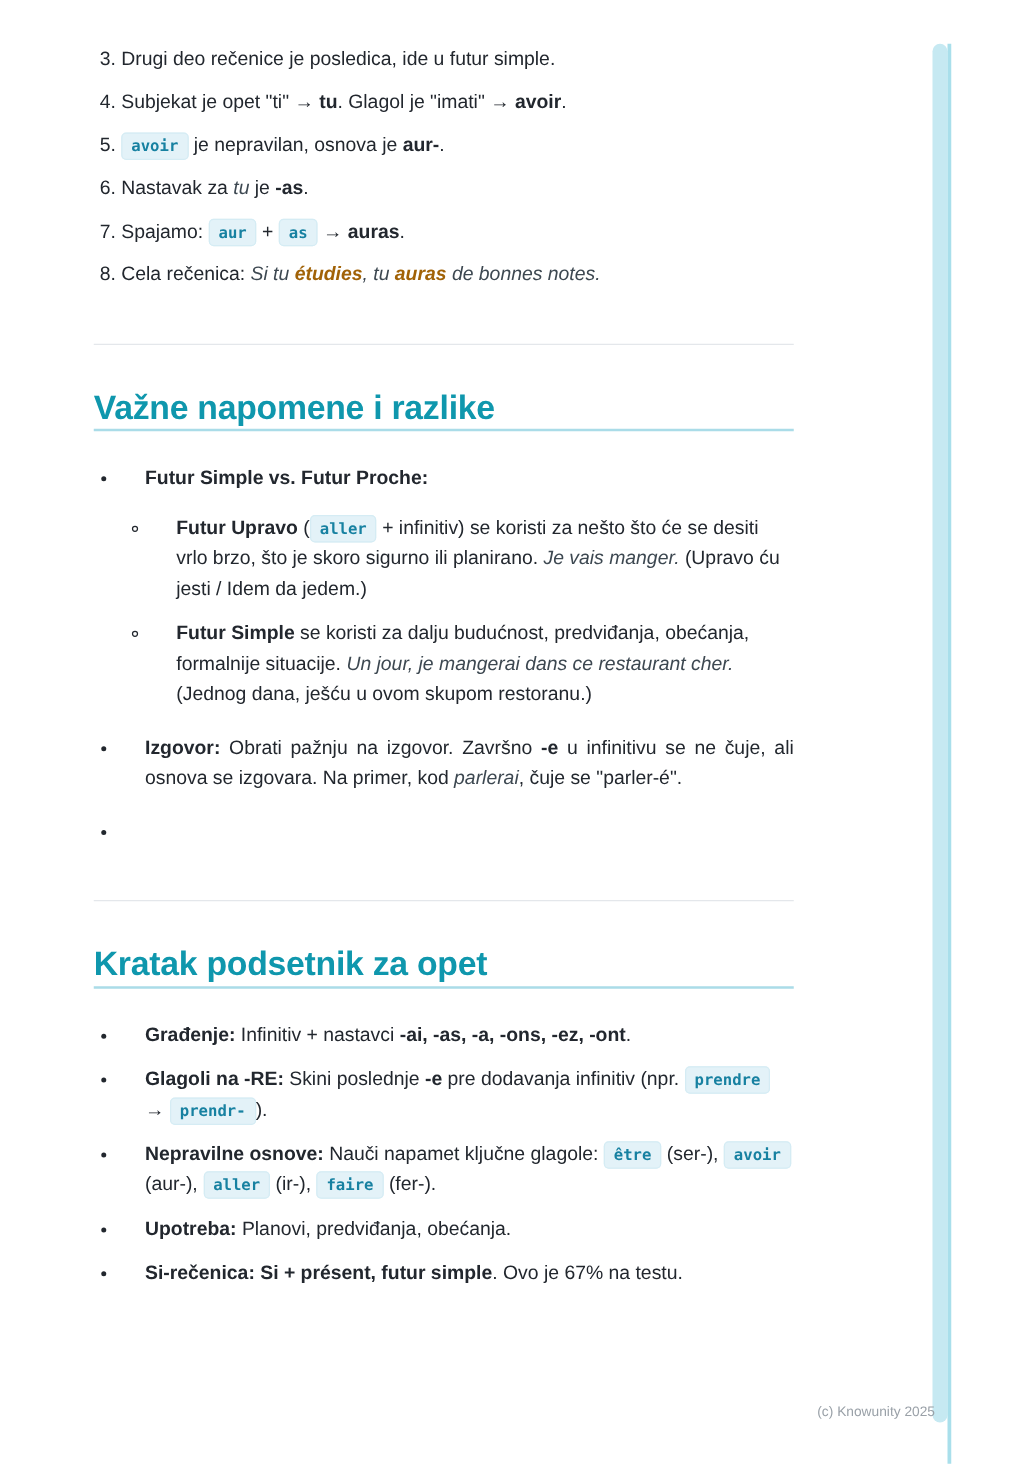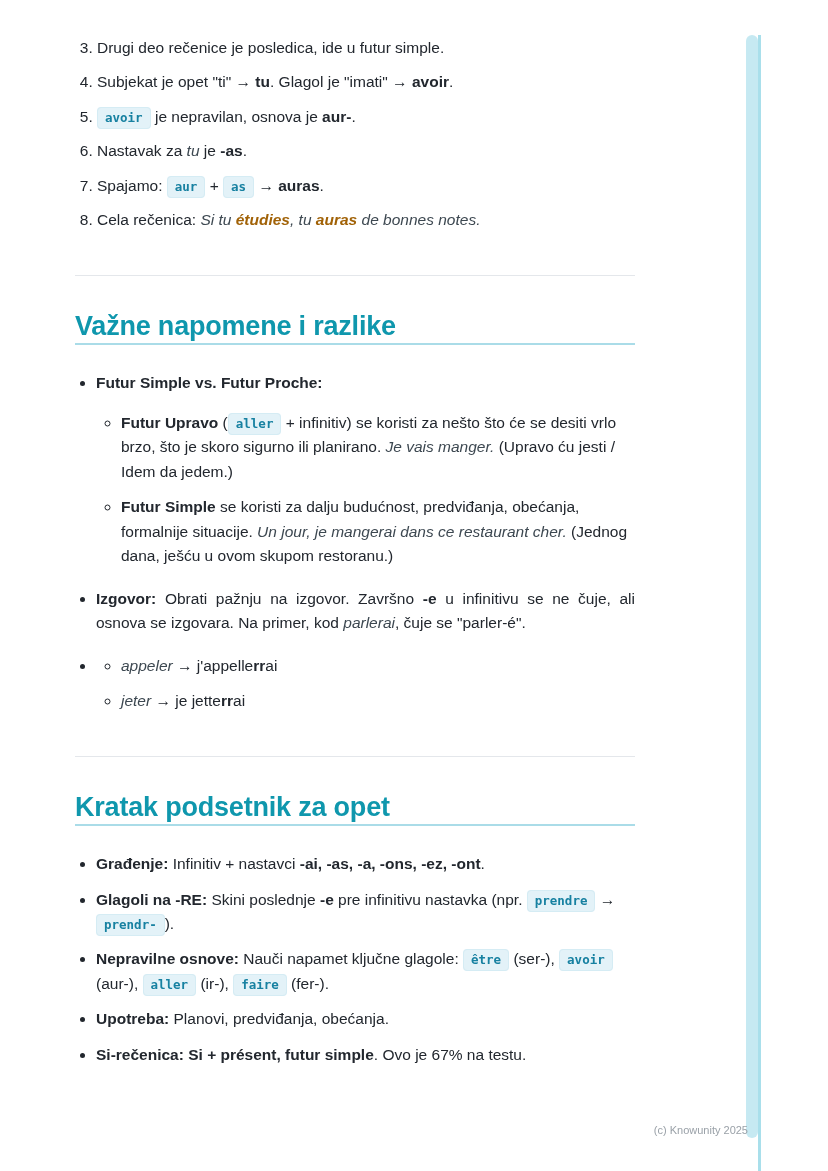--- a/index.html
+++ b/index.html
@@ -29,21 +29,21 @@
     letter-spacing: -0.2px;
     line-height: 1.2;
   }
 
   ul.bullets { margin: 0; padding-left: 21px; list-style: disc; }
   ul.bullets > li { margin-bottom: 18px; }
   ul.bullets--tight > li { margin-bottom: 11px; }
   ul.sub { margin: 15px 0 0 0; padding-left: 25px; list-style: circle; }
   ul.sub > li { margin-bottom: 11px; }
 
-  .li-text { display: block; }
+  .li-text { display: block; margin-left: 20px; }
   .justify { text-align: justify; }
 
   .b { font-weight: 700; }
   .i { font-style: italic; color: #3d4851; }
   .b.i { color: #a16207; }
 
   .code {
     font-family: "DejaVu Sans Mono", "Liberation Mono", monospace;
     font-size: 12.5px;
     font-weight: 700;
@@ -103,41 +103,33 @@
         </li>
         <li>
           <span class="li-text"><span class="b">Futur Simple</span><span> se koristi za dalju budućnost, predviđanja, obećanja, formalnije situacije. </span><span class="i">Un jour, je mangerai dans ce restaurant cher.</span><span> (Jednog dana, ješću u ovom skupom restoranu.)</span></span>
         </li>
       </ul>
     </li>
     <li>
       <span class="li-text justify"><span class="b">Izgovor:</span><span> Obrati pažnju na izgovor. Završno </span><span class="b">-e</span><span> u infinitivu se ne čuje, ali osnova se izgovara. Na primer, kod </span><span class="i">parlerai</span><span>, čuje se "parler-é".</span></span>
     </li>
     <li>
-      <ul class="sub">
-        <li>
-          <span class="li-text"><span class="i">appeler</span><span> → j'appelle</span><span class="b">rr</span><span>ai</span></span>
-        </li>
-        <li>
-          <span class="li-text"><span class="i">jeter</span><span> → je jette</span><span class="b">rr</span><span>ai</span></span>
-        </li>
-      </ul>
     </li>
   </ul>
 
   <hr class="divider">
 
   <h1 class="section-title">Kratak podsetnik za opet</h1>
 
   <ul class="bullets bullets--tight">
     <li>
       <span class="li-text"><span class="b">Građenje:</span><span> Infinitiv + nastavci </span><span class="b">-ai, -as, -a, -ons, -ez, -ont</span><span>.</span></span>
     </li>
     <li>
-      <span class="li-text"><span class="b">Glagoli na -RE:</span><span> Skini poslednje </span><span class="b">-e</span><span> pre infinitivu nastavka (npr. </span><span class="code">prendre</span><span> → </span><span class="code">prendr-</span><span>).</span></span>
+      <span class="li-text"><span class="b">Glagoli na -RE:</span><span> Skini poslednje </span><span class="b">-e</span><span> pre dodavanja infinitiv (npr. </span><span class="code">prendre</span><span> → </span><span class="code">prendr-</span><span>).</span></span>
     </li>
     <li>
       <span class="li-text"><span class="b">Nepravilne osnove:</span><span> Nauči napamet ključne glagole: </span><span class="code">être</span><span> (ser-), </span><span class="code">avoir</span><span> (aur-), </span><span class="code">aller</span><span> (ir-), </span><span class="code">faire</span><span> (fer-).</span></span>
     </li>
     <li>
       <span class="li-text"><span class="b">Upotreba:</span><span> Planovi, predviđanja, obećanja.</span></span>
     </li>
     <li>
       <span class="li-text"><span class="b">Si-rečenica: Si + présent, futur simple</span><span>. Ovo je 67% na testu.</span></span>
     </li>

